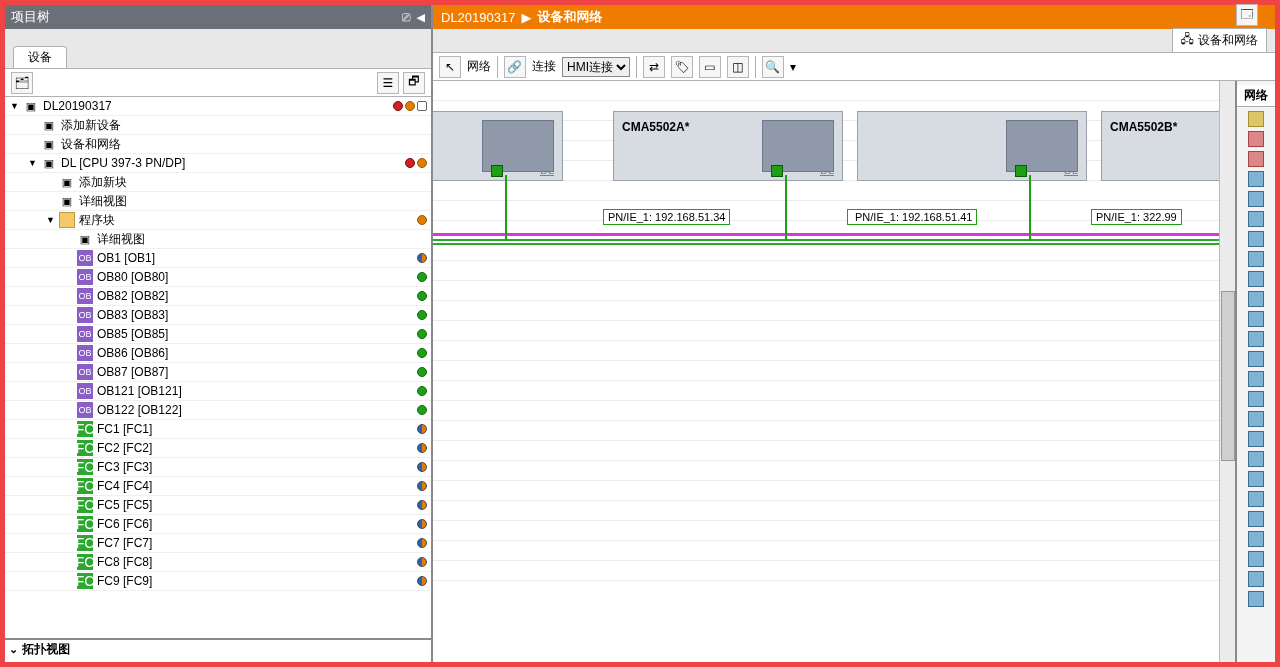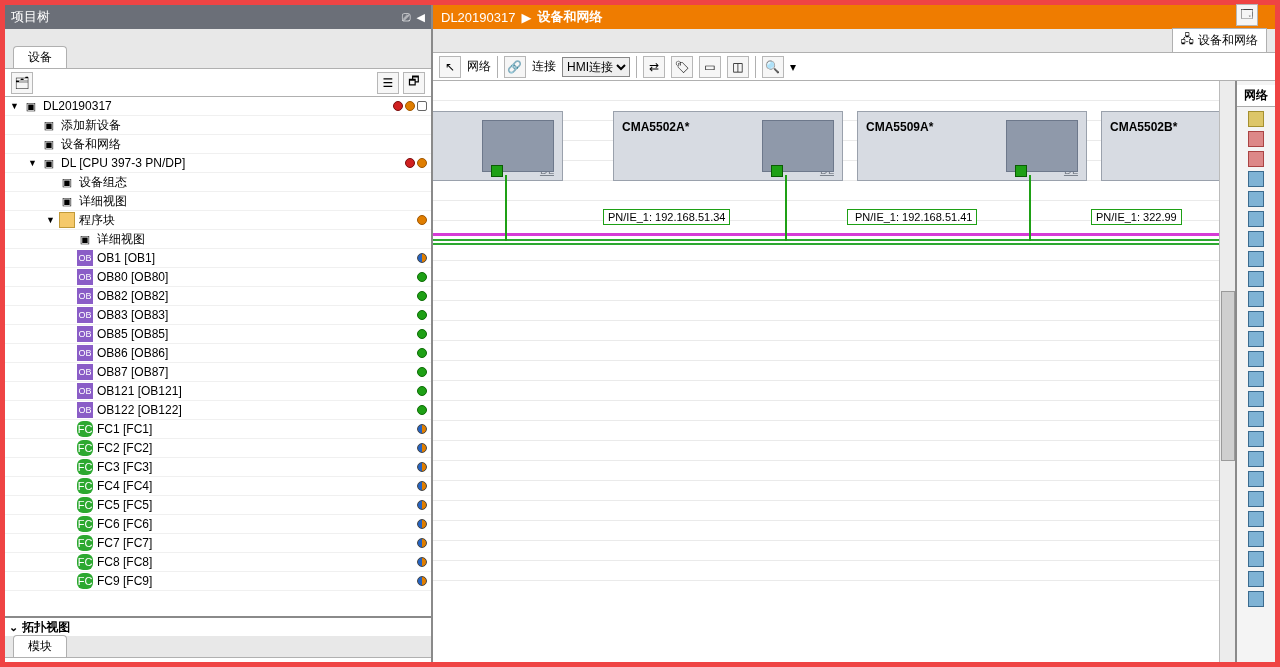--- a/index.html
+++ b/index.html
@@ -38,21 +38,21 @@
 .tree-row .label { flex:0 0 auto; }
 .tree-row .spacer { flex:1; }
 .tree-row .dots { display:flex; gap:2px; align-items:center; }
 .dot { width:10px;height:10px;border-radius:50%;border:1px solid #666;}
 .dot.green { background:#1ea015; border-color:#0c6c05;}
 .dot.orange{ background:#e07e00; border-color:#a05600;}
 .dot.red   { background:#d02020; border-color:#7a0d0d;}
 .dot.half  { background: linear-gradient(90deg,#2563c1 50%,#e07e00 50%); border:1px solid #444;}
 .dot.sq    { border-radius:2px; }
 .ico.purple { background:#8a5dc7;color:#fff;font-size:9px;}
-.ico.greenblk { background:#2ca830;color:#fff;font-size:11px;border-radius:6px;}
+.ico.greenblk { background:#2ca830;color:#fff;font-size:14px;}
 .ico.folder { background:#f5c96b;border:1px solid #c19a3a;}
 .ico.dev {}
 
 .detail-titlebar {
   height:20px; border-top:2px solid #8a8a8a; background:#fff;
   display:flex; align-items:center; padding:0 4px; font-size:12px; font-weight:bold;
 }
 .detail-titlebar .chev { font-size:11px; margin-right:4px;}
 
 
@@ -161,21 +161,21 @@
           <span class="label">DL [CPU 397-3 PN/DP]</span>
           <span class="spacer"></span>
           <span class="dots">
             <span class="dot red"></span>
             <span class="dot orange"></span>
           </span>
         </div>
         <div class="tree-row" style="padding-left: 40px;">
           <span class="exp"></span>
           <span class="ico dev">▣</span>
-          <span class="label">设备组态</span>
+          <span class="label">添加新块</span>
           <span class="spacer"></span>
           <span class="dots"></span>
         </div>
         <div class="tree-row" style="padding-left: 40px;">
           <span class="exp"></span>
           <span class="ico dev">▣</span>
           <span class="label">详细视图</span>
           <span class="spacer"></span>
           <span class="dots"></span>
         </div>
@@ -355,25 +355,20 @@
           <span class="spacer"></span>
           <span class="dots">
             <span class="dot half"></span>
           </span>
         </div>
       </div>
 
     <div class="detail-titlebar">
       <span class="chev">⌄</span>
       <span>拓扑视图</span>
-    </div>
-    <div class="tab-row" style="height:22px;">
-      <div class="tab">
-        <span>模块</span>
-      </div>
     </div>
     <div style="flex:0 0 4px;"></div>
   </div>
 
   <div class="editor-panel">
     <div class="editor-title">
       <span>DL20190317</span>
       <span class="crumb-sep">▶</span>
       <b>设备和网络</b>
     </div>
@@ -423,21 +418,20 @@
             <div class="device-card" style="left: 280px; top: 130px;">
               <div class="nm">CMA5502A*</div>
               <div class="sub">DL</div>
               <div class="mod">
                 <div class="port"></div>
               </div>
             </div>
             <div class="stem" style="left: 452px; top: 194px; height: 66px;"></div>
             <div class="addr-tag" style="left: 270px; top: 228px;">PN/IE_1: 192.168.51.34</div>
             <div class="device-card" style="left: 524px; top: 130px;">
-              <div class="nm">CMA5509A*</div>
               <div class="sub">DL</div>
               <div class="mod">
                 <div class="port"></div>
               </div>
             </div>
             <div class="stem" style="left: 696px; top: 194px; height: 66px;"></div>
             <div class="addr-tag" style="left: 514px; top: 228px; padding-left: 7px;">PN/IE_1: 192.168.51.41</div>
             <div class="device-card" style="left: 768px; top: 130px;">
               <div class="nm">CMA5502B*</div>
             </div>

